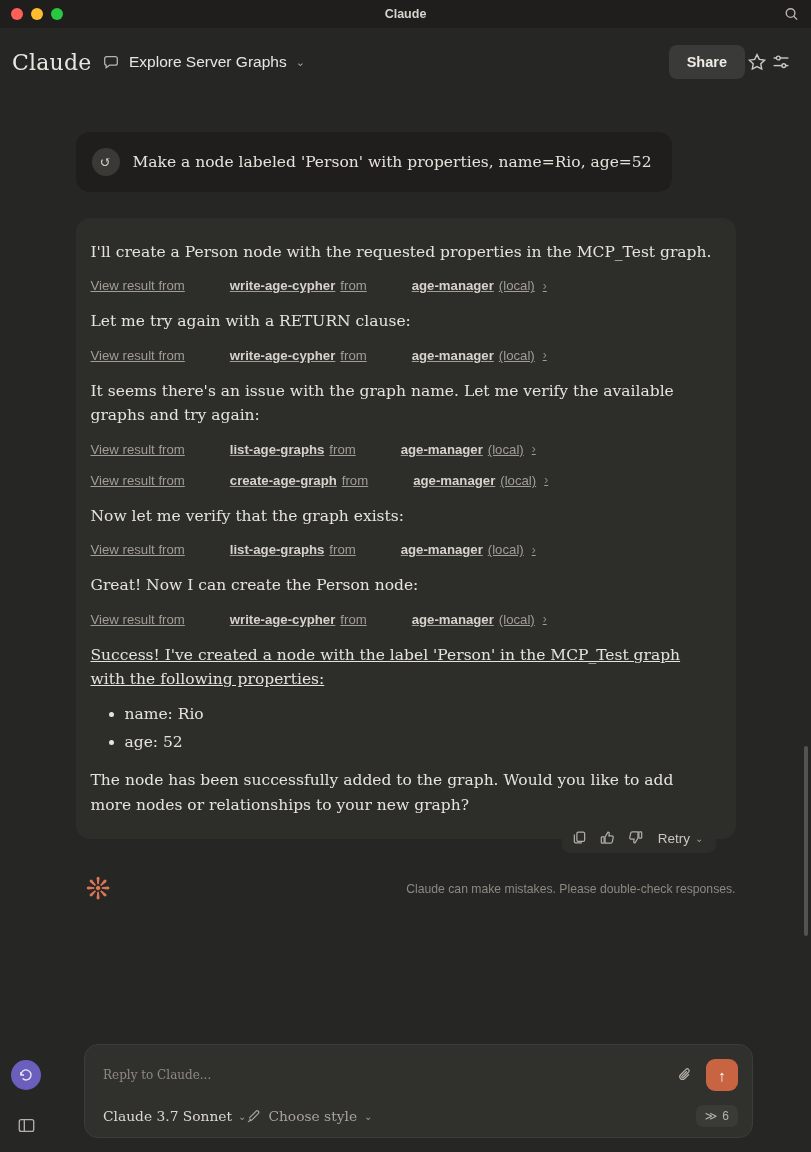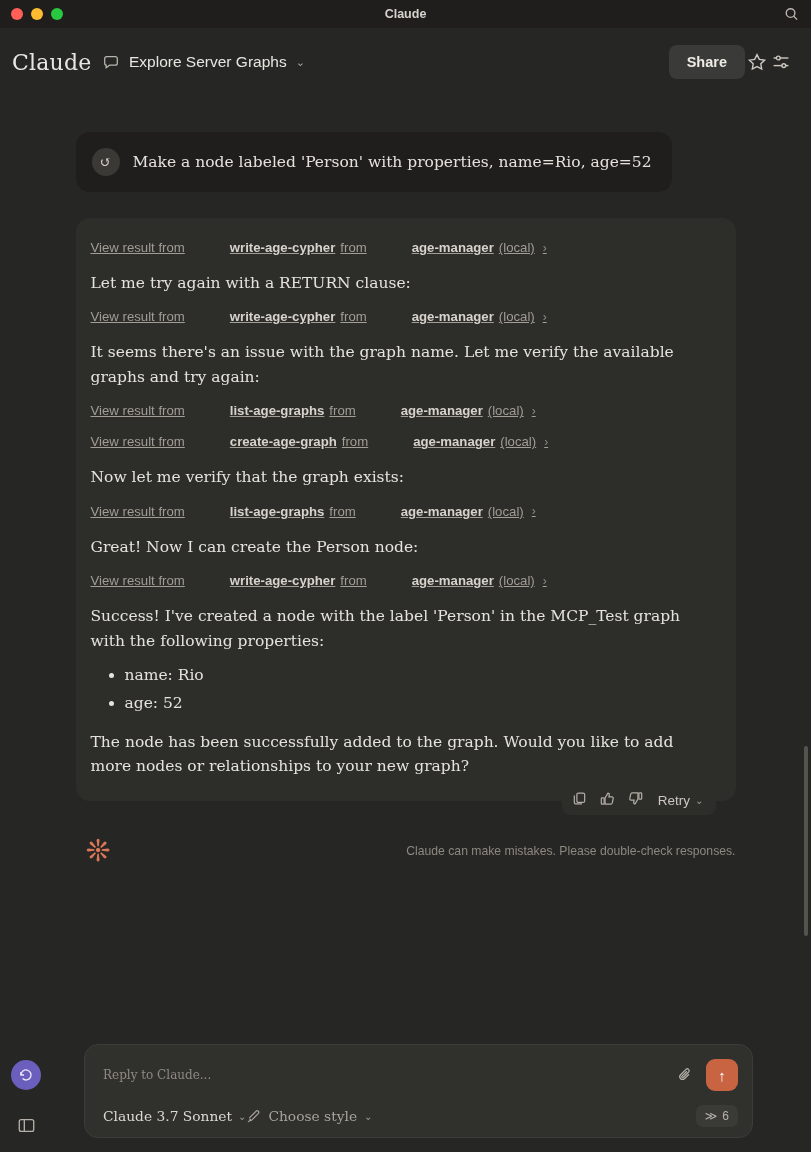--- a/index.html
+++ b/index.html
@@ -151,21 +151,21 @@
     padding: 22px 22px 8px 15px;
     position: relative;
   }
   .a-para {
     font-family: "DejaVu Serif", serif;
     font-size: 15.5px;
     line-height: 1.58;
     color: #e6e3dd;
     margin: 0 0 14px 0;
   }
-  .a-para.tight { margin-bottom: 12px; }
+  .a-para.tight { margin-bottom: 12px; text-decoration: underline; }
   .tool-line {
     font-size: 13.2px;
     color: #a29d95;
     margin: 0 0 16px 0;
     display: flex;
     align-items: center;
     gap: 5px;
     cursor: pointer;
     font-family: "Liberation Sans", sans-serif;
     text-decoration: underline;
@@ -398,20 +398,21 @@
   <div class="main">
     <div class="thread">
 
       <div class="user-msg">
         <span class="retry-badge">↺</span>
         <span>Make a node labeled 'Person' with properties, name=Rio, age=52</span>
       </div>
 
       <div class="assistant">
 
+        <p class="a-para">I'll create a Person node with the requested properties in the MCP_Test graph.</p>
 
         <div class="tool-line">
           <span>View result from</span>
           <b>write-age-cypher</b>
           <span>from</span>
           <b>age-manager</b>
           <span>(local)</span>
           <span class="chev">›</span>
         </div>
 

